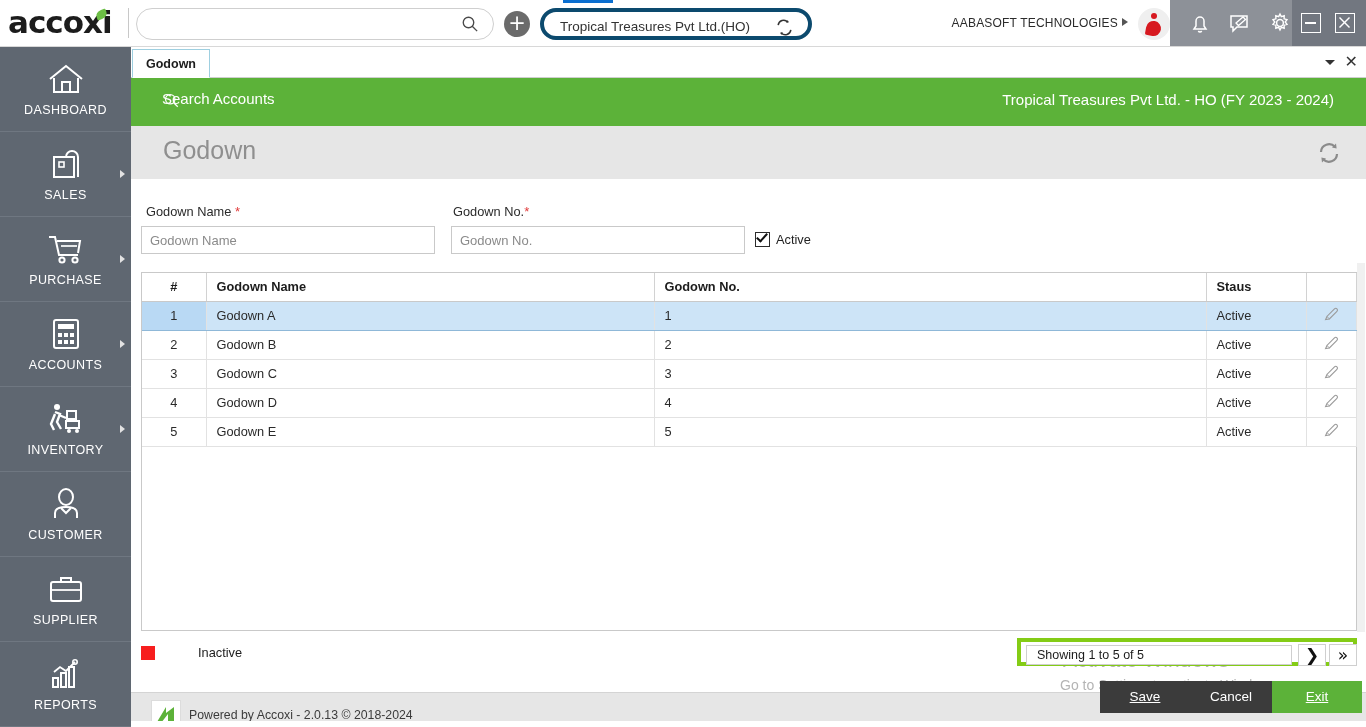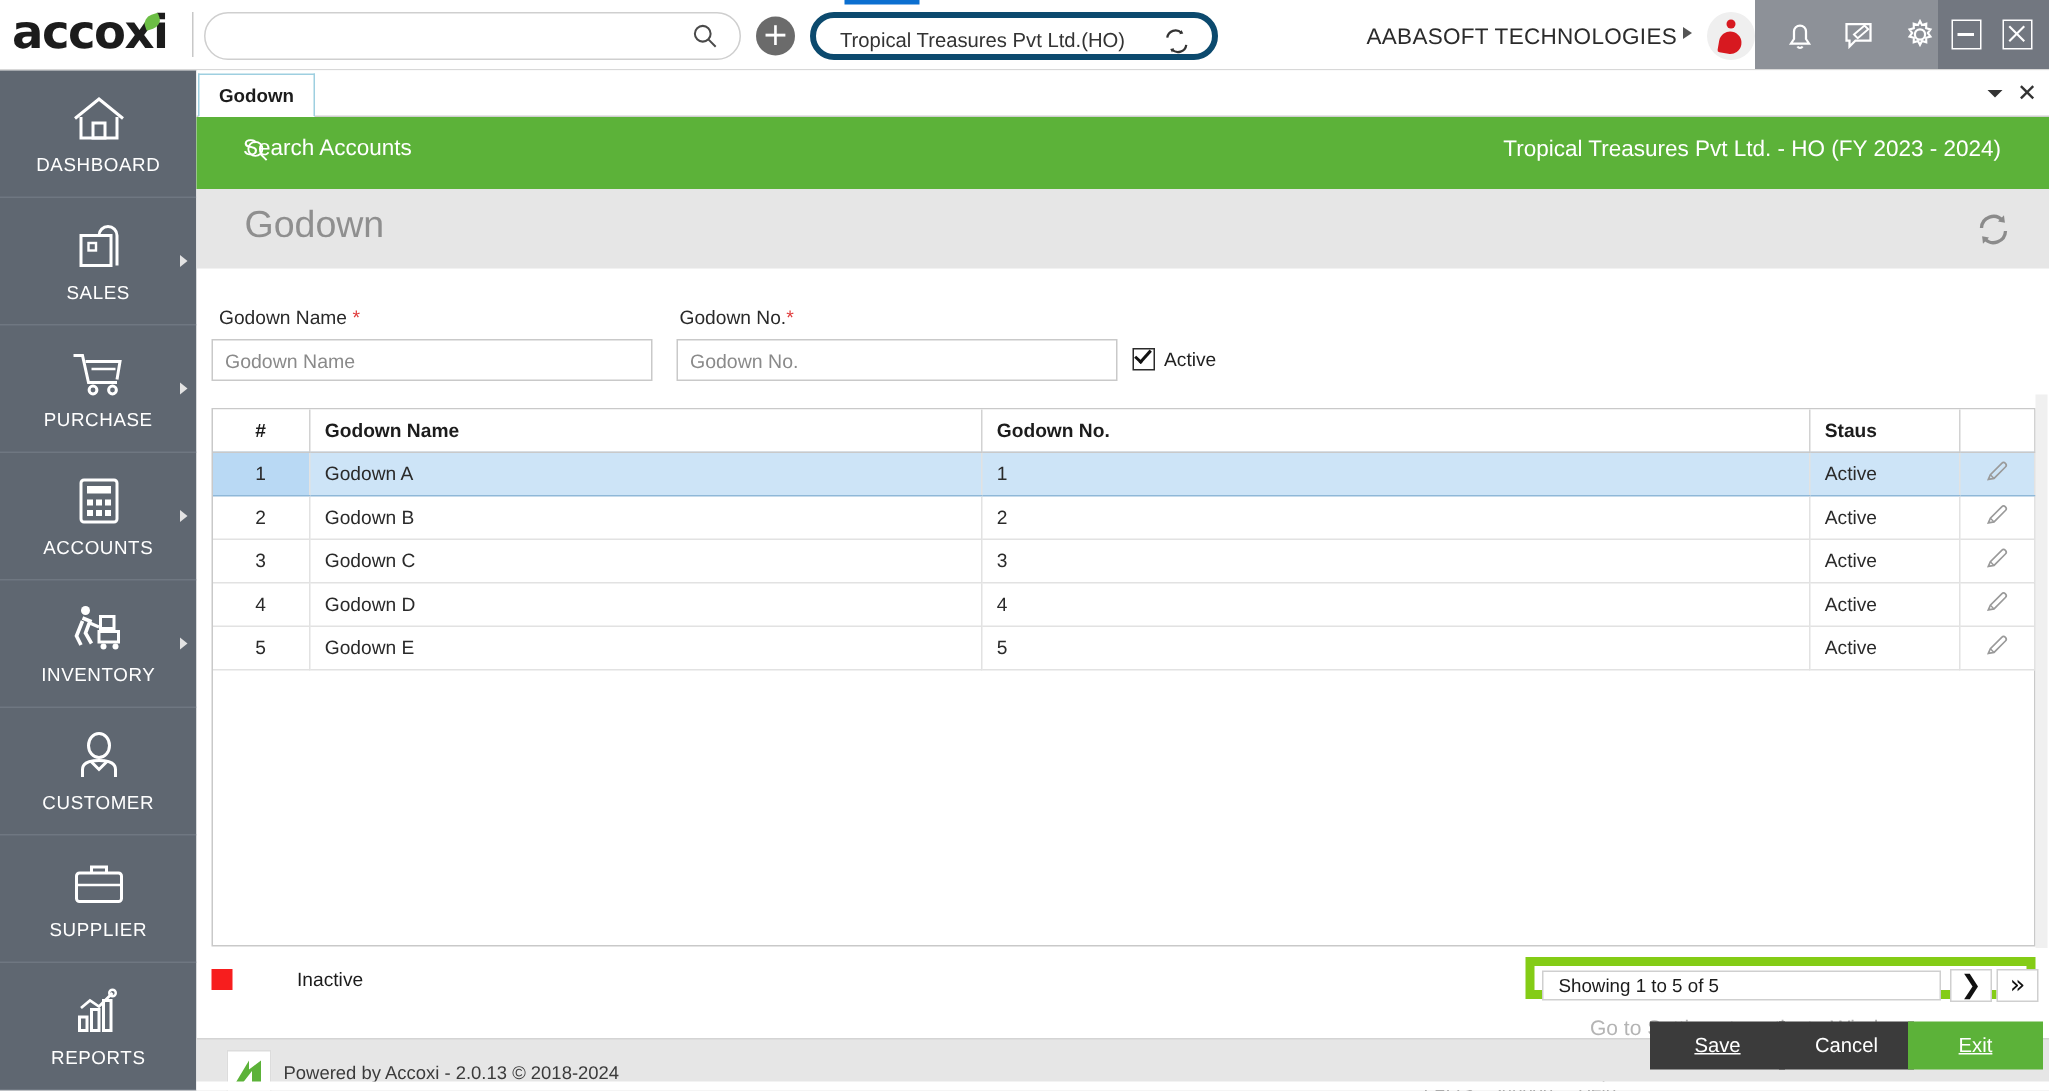--- a/index.html
+++ b/index.html
@@ -59,21 +59,21 @@
   .branch-box {
     position: absolute; left: 540px; top: 8px; width: 272px; height: 32px;
     border: 4px solid #0c4a6e; border-radius: 16px; background: #fff;
   }
   .branch-label {
     position: absolute; left: 16px; top: 7px; font-size: 13.5px; color: #333;
   }
   .branch-swap { position: absolute; right: 14px; top: 6px; width: 19px; height: 19px; }
   .company-name {
     position: absolute; right: 248px; top: 16px;
-    font-size: 15px; color: #2b2b2b; letter-spacing: .2px;
+    font-size: 12px; color: #2b2b2b; letter-spacing: .2px;
   }
   .company-caret {
     position: absolute; right: 238px; top: 18px;
     width: 0; height: 0; border-left: 6px solid #555;
     border-top: 4.5px solid transparent; border-bottom: 4.5px solid transparent;
   }
   .avatar {
     position: absolute; right: 196px; top: 8px; width: 32px; height: 32px;
     border-radius: 50%; background: #efefef;
   }
@@ -218,21 +218,21 @@
 
   
   .legend { position: absolute; left: 141px; top: 646px; }
   .legend .sw {
     position: absolute; left: 0; top: 0; width: 14px; height: 14px; background: #f71e1e;
   }
   .legend .lb { position: absolute; left: 22px; top: -1px; font-size: 12.8px; color: #1c1c1c; margin-left: 35px; }
 
   .pager {
     position: absolute; left: 1017px; top: 638px; width: 340px; height: 28px;
-    background: #fff; border: 6px solid #84cc16;
+    background: #fff; border: 4px solid #84cc16;
   }
   .pager .info {
     position: absolute; left: 5px; top: 3px; width: 266px; height: 20px;
     border: 1px solid #cfcfcf; background: #fff; font-size: 12.5px;
     color: #1c1c1c; padding: 2px 0 0 10px;
   }
   .pg-btn {
     position: absolute; top: 2px; width: 28px; height: 22px; background: #fff;
     border: 1px solid #cfcfcf; text-align: center; cursor: pointer;
     font-size: 17px; line-height: 20px; color: #111;

